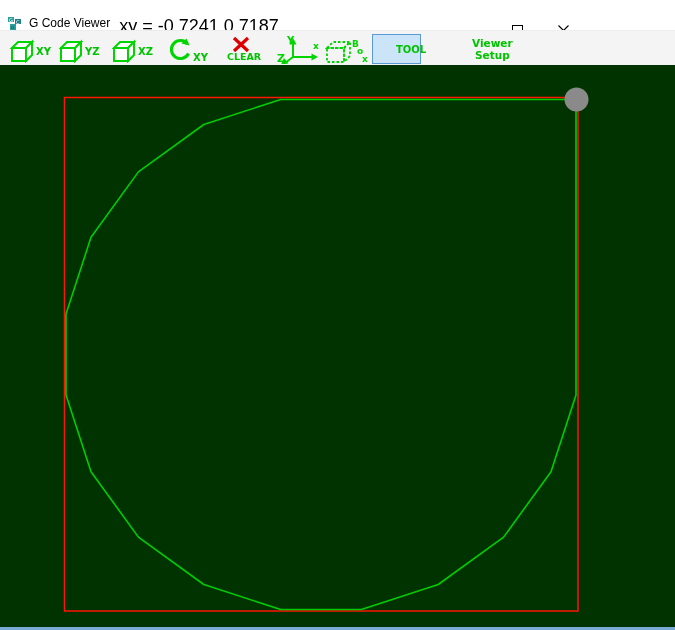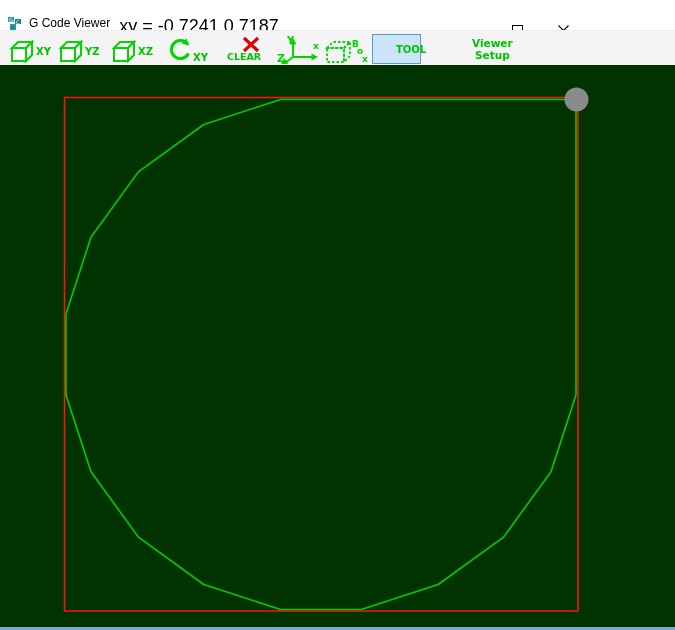--- a/index.html
+++ b/index.html
@@ -30,21 +30,21 @@
     position:absolute; left:0; top:30px; width:675px; height:35px;
     background:#f4f4f4; border-top:1px solid #ededed;
   }
   .tb-item { position:absolute; display:flex; align-items:flex-start; cursor:default; }
   .tb-label {
     font-family:"DejaVu Sans",sans-serif; font-weight:bold; font-size:10px;
     color:#00c300; letter-spacing:0px; line-height:11px; white-space:pre;
   }
   .cube-label { margin-top:7px; margin-left:1px; }
   .rot-label  { margin-top:15px; margin-left:1px; }
-  .clear-stack { display:flex; flex-direction:column; align-items:flex-end; }
+  .clear-stack { display:flex; flex-direction:column; align-items:center; }
   .clear-label { margin-left:6px; margin-top:-2px; font-size:9.5px; }
   .active-btn {
     background:#cce4f7; border:1px solid #5b9bd5;
     display:flex; align-items:center; justify-content:center;
   }
   .two-line { line-height:10px; font-size:9px; }
   .viewer-label { font-size:10.5px; line-height:12px; margin-top:6px; }
   .viewer-label .l2 { margin-left:3px; }
 
   

